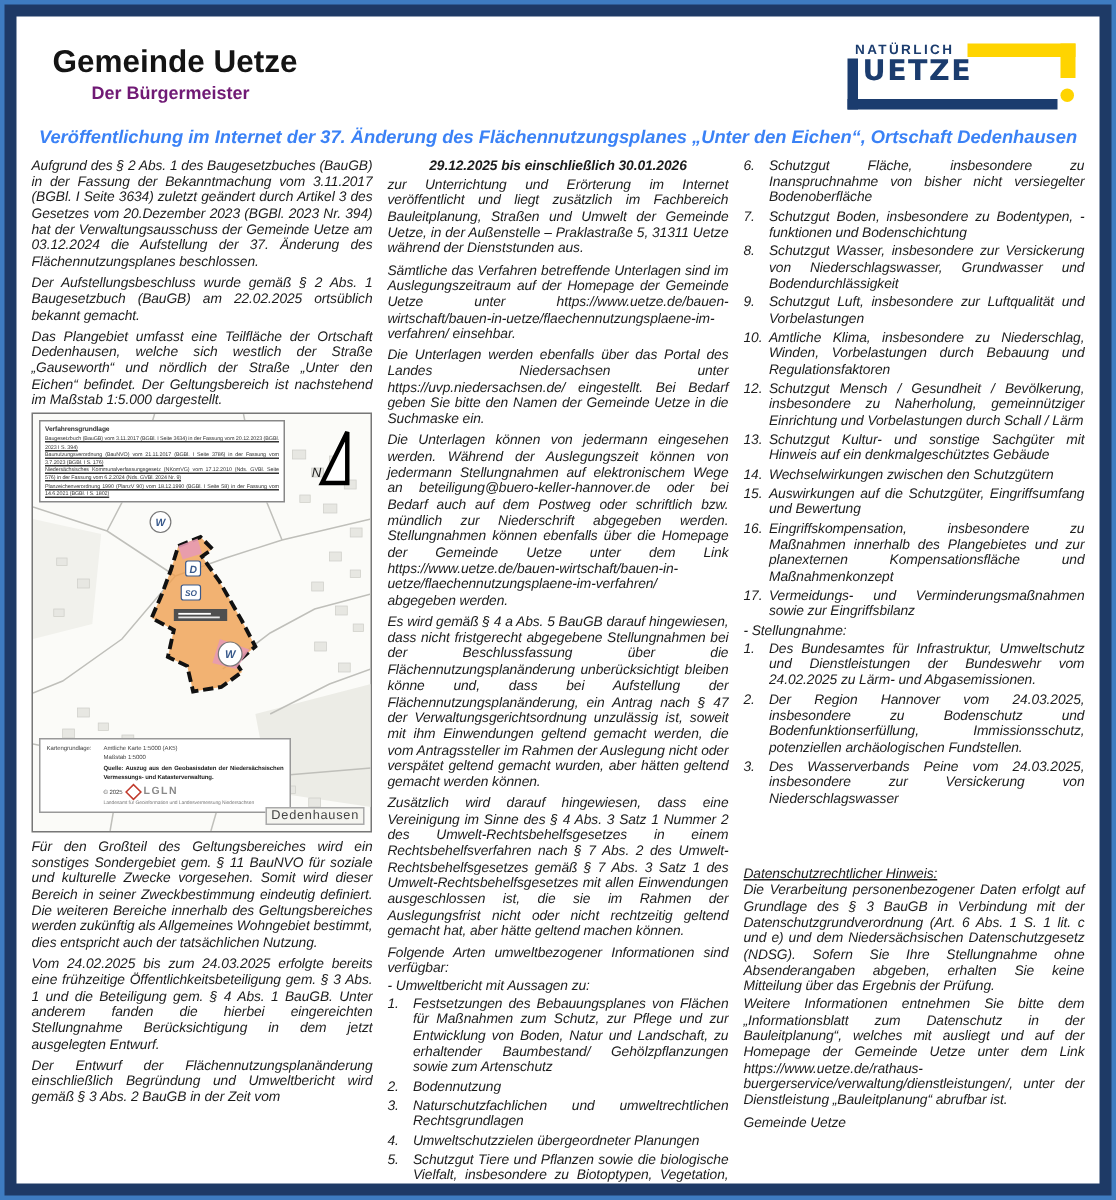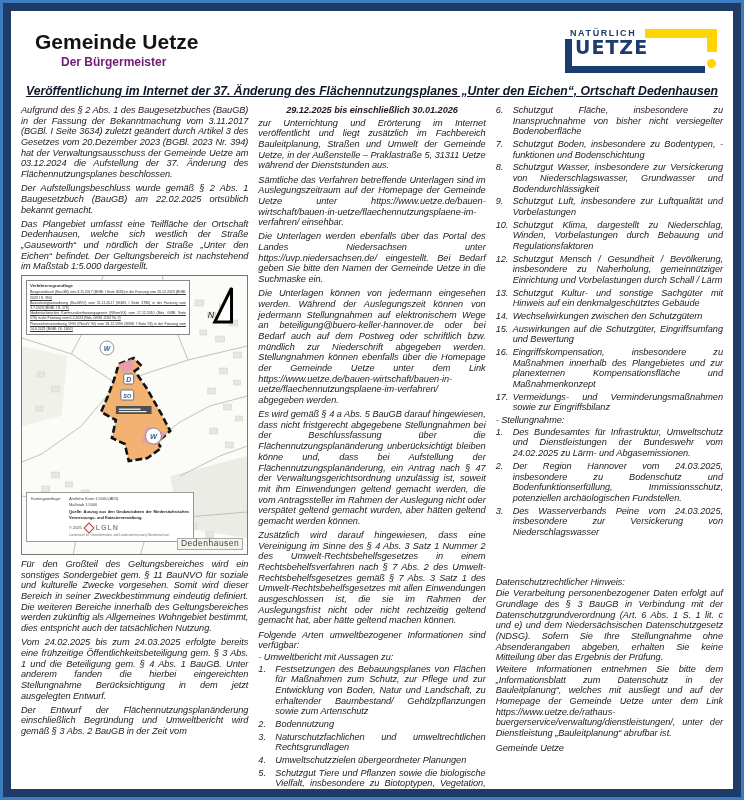--- a/index.html
+++ b/index.html
@@ -13,32 +13,32 @@
   .hdr-sub{font-size:12px;font-weight:700;color:#701a75;margin:3px 0 0 26px;}
   
   .logo{position:relative;width:152px;height:47px;margin-right:6px;margin-top:1px;}
   .logo-nat{position:absolute;top:0;left:5px;font-size:9px;font-weight:700;letter-spacing:1.6px;color:#1b3c6e;}
   .logo-ybar{position:absolute;top:1px;left:80px;right:0;height:9px;background:#ffd400;}
   .logo-yhook{position:absolute;top:1px;right:0;width:10px;height:23px;background:#ffd400;}
   .logo-frame{position:absolute;left:0;top:11px;width:140px;height:34px;border-left:7px solid #1b3c6e;border-bottom:7px solid #1b3c6e;box-sizing:border-box;}
   .logo-name{position:absolute;left:10px;top:10px;font-size:19px;font-weight:700;color:#1b3c6e;letter-spacing:1px;line-height:1;font-family:"DejaVu Sans",sans-serif;}
   .logo-dot{position:absolute;right:1px;bottom:7px;width:9px;height:9px;border-radius:50%;background:#ffd400;}
   
-  .doc-title{text-align:center;font-style:italic;font-weight:700;font-size:12.2px;color:#0f172a;margin:7px 0 7px;text-decoration:underline;}
+  .doc-title{text-align:center;font-style:italic;font-weight:700;font-size:12.2px;color:#3b82f6;margin:7px 0 7px;}
   
   .cols{display:flex;gap:10px;align-items:flex-start;}
   .col{flex:1 1 0;font-style:italic;font-size:9.2px;line-height:1.16;text-align:justify;overflow-wrap:anywhere;letter-spacing:-0.05px;}
   .p{margin:0 0 3.5px;}
   .p.tight{margin-bottom:1px;}
   .head{font-weight:700;margin:2px 0 1px;}
   .date-line{text-align:center;font-weight:700;margin:0 0 2px;}
   .li{display:flex;margin:0 0 2px;}
   .li .num{flex:0 0 17px;}
   .li .txt{flex:1;text-align:justify;}
-  .u{margin-top:39px;}
+  .u{text-decoration:underline;margin-top:39px;}
   .sig{margin:5px 0 0;}
   .sig2{margin:4px 0 0;}
   
   .map{position:relative;margin:3px 0 4px;border:1px solid #777;height:278px;background:#fbfbf8;}
   .map svg{display:block;width:100%;height:100%;}
   .map-overlay{position:absolute;font-style:normal;color:#333;}
   .map-legend{left:4px;top:4px;width:156px;background:#fff;border:1px solid #888;padding:2px 3px;font-size:3.6px;line-height:1.45;color:#333;}
   .map-legend .lt{font-weight:700;font-size:4.4px;text-decoration:none;margin-bottom:1px;}
   .map-legend .ll{text-decoration:underline;}
   .map-source{left:4px;bottom:12px;width:158px;background:#fff;border:1px solid #999;padding:3px 4px;font-size:4px;line-height:1.4;color:#444;display:flex;gap:4px;}
@@ -236,21 +236,21 @@
         <div class="li">
           <span class="num">8.</span>
           <span class="txt">Schutzgut Wasser, insbesondere zur Versickerung von Niederschlagswasser, Grundwasser und Bodendurchlässigkeit</span>
         </div>
         <div class="li">
           <span class="num">9.</span>
           <span class="txt">Schutzgut Luft, insbesondere zur Luftqualität und Vorbelastungen</span>
         </div>
         <div class="li">
           <span class="num">10.</span>
-          <span class="txt">Schutzgut Klima, dargestellt zu Niederschlag, Winden, Vorbelastungen durch Bebauung und Regulationsfaktoren</span>
+          <span class="txt">Amtliche Klima, insbesondere zu Niederschlag, Winden, Vorbelastungen durch Bebauung und Regulationsfaktoren</span>
         </div>
         <div class="li">
           <span class="num">12.</span>
           <span class="txt">Schutzgut Mensch / Gesundheit / Bevölkerung, insbesondere zu Naherholung, gemeinnütziger Einrichtung und Vorbelastungen durch Schall / Lärm</span>
         </div>
         <div class="li">
           <span class="num">13.</span>
           <span class="txt">Schutzgut Kultur- und sonstige Sachgüter mit Hinweis auf ein denkmalgeschütztes Gebäude</span>
         </div>
         <div class="li">

